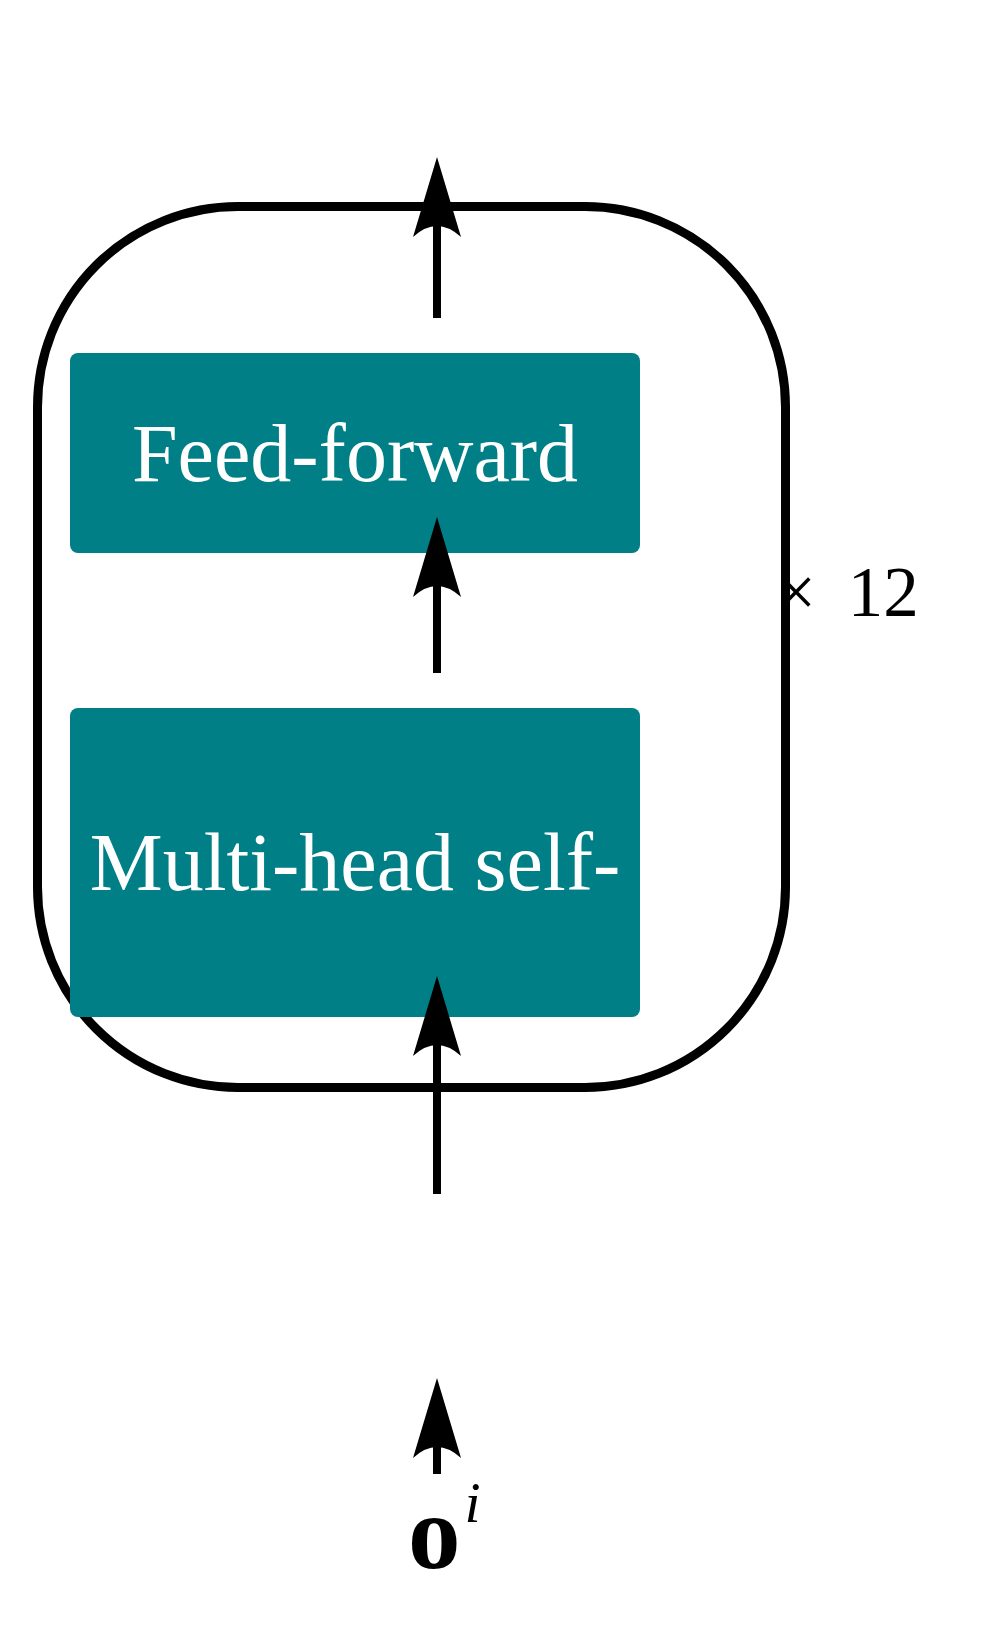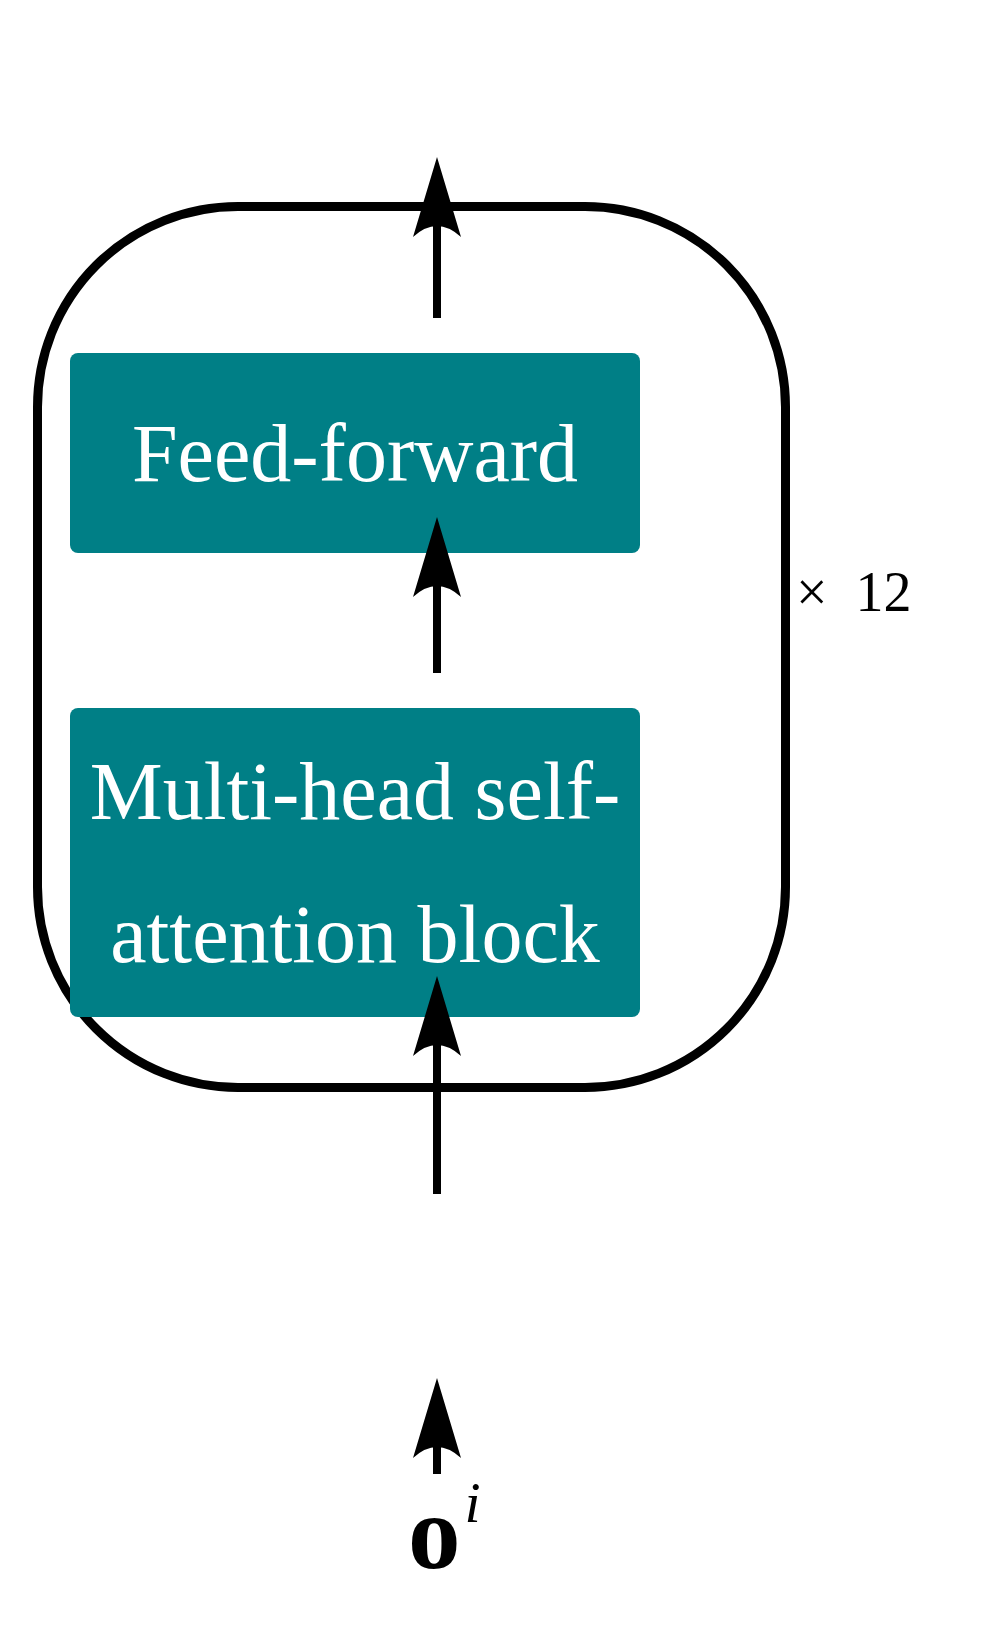--- a/index.html
+++ b/index.html
@@ -61,23 +61,23 @@
     font-weight:normal;
     font-style:italic;
     position:relative;
     top:-46px;
     margin-left:4px;
   }
   .output-label{left:410px;top:25px;}
   .input-label{left:408px;top:1480px;}
   .repeat-label{
     position:absolute;
-    left:796px;top:548px;
+    left:776px;top:548px;
     color:var(--label_text);
-    font-size:56px;
+    font-size:71px;
     line-height:88px;
     word-spacing:14px;
     white-space:nowrap;
   }
   .arrows{
     position:absolute;
     left:0;top:0;
     pointer-events:none;
   }
   .arrows line{stroke:var(--outline);stroke-width:8;}
@@ -90,21 +90,20 @@
 
 
   <div class="loop-outline"></div>
 
   <div class="block feed-forward">
     <span>Feed-forward</span>
   </div>
 
   <div class="block attention">
     <span>Multi-head self-</span>
-    <span>attention block</span>
   </div>
 
   <div class="repeat-label">× 12</div>
 
 
   <div class="math-label input-label">
     <span>o</span><span class="sup">i</span>
   </div>
 
   <svg class="arrows" width="985" height="1633" viewBox="0 0 985 1633">

